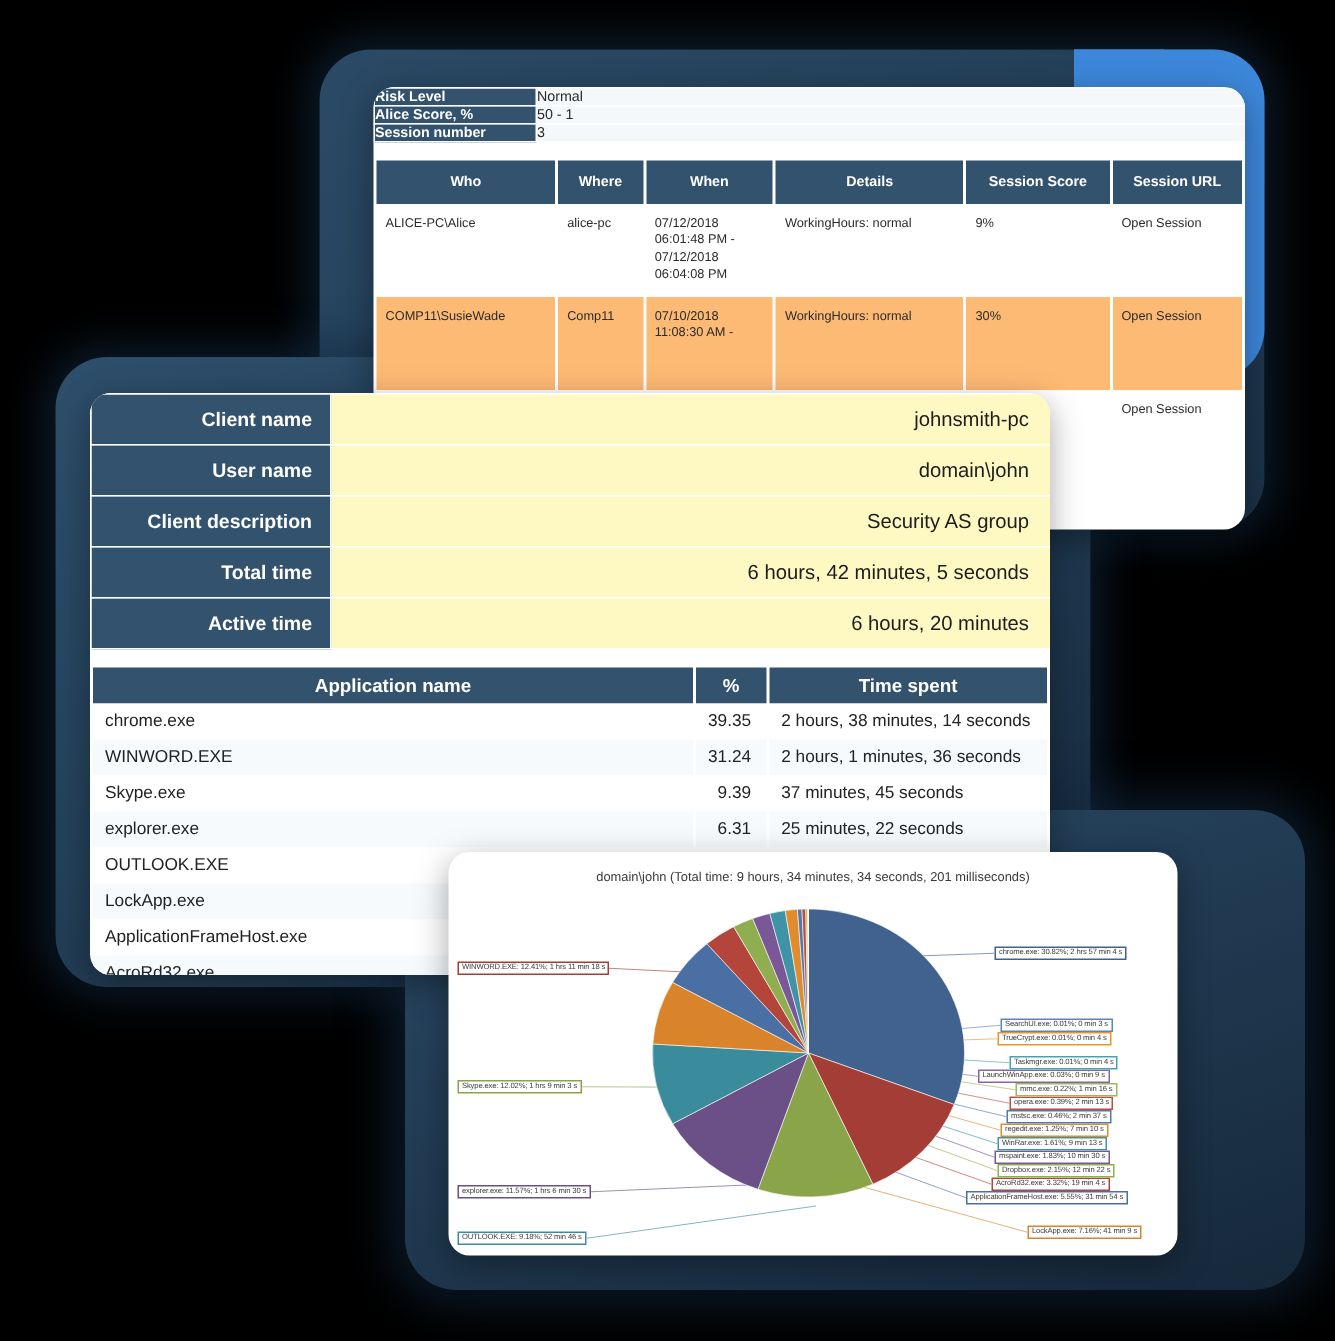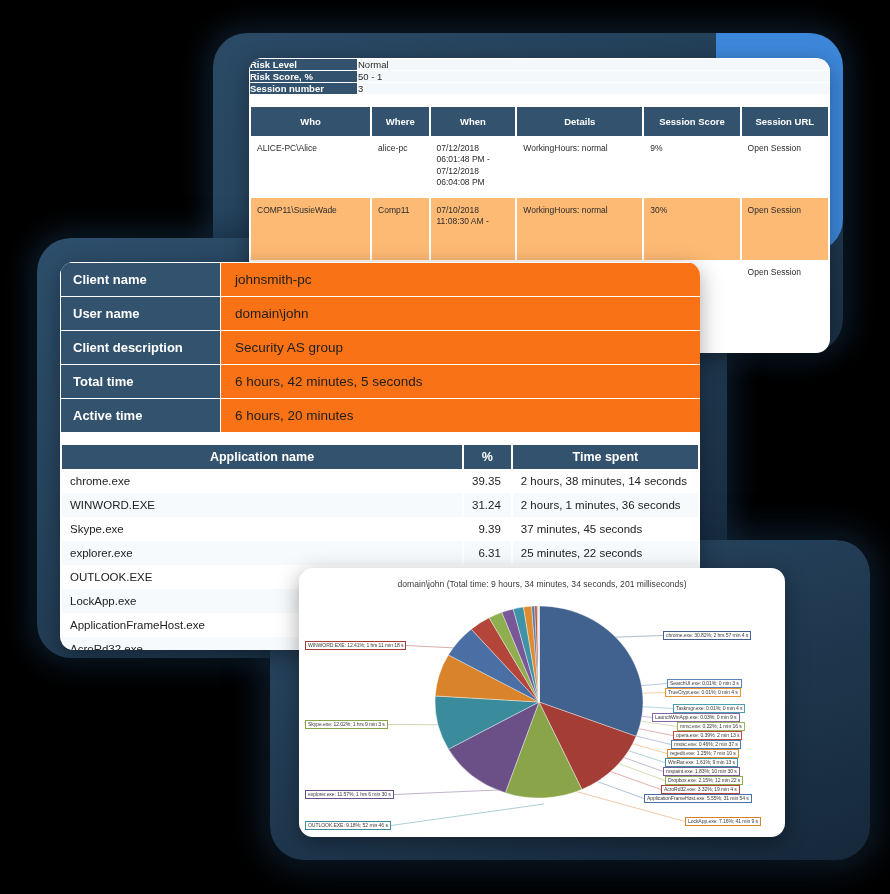--- a/index.html
+++ b/index.html
@@ -95,33 +95,33 @@
     vertical-align: top;
     background: #ffffff;
   }
   .grid-table tr.alt td { background: #fdba74; }
   .cell-when { white-space: pre-line; line-height: 1.35; }
   .link { color: #3b6fb5; cursor: pointer; }
 
   
   #panel-client { left: 60px; top: 262px; width: 640px; height: 388px; }
 
-  .client-kv { width: 100%; border-collapse: collapse; }
+  .client-kv { width: 100%; border-collapse: collapse; text-align: right; }
   .client-kv .k {
     background: #33526e;
     color: #ffffff;
     font-size: 13px;
     font-weight: bold;
     padding: 9px 12px;
     width: 160px;
     border: 1px solid #ffffff;
     white-space: nowrap;
   }
   .client-kv .v {
-    background: #f97316;
+    background: #fef9c3;
     color: #1d1d1d;
     font-size: 13.5px;
     padding: 9px 14px;
     border-bottom: 1px solid #ffffff;
   }
 
   .apps-wrap { padding: 12px 0 0 0; }
   .apps-table { width: 100%; border-collapse: separate; border-spacing: 2px 0; }
   .apps-table th {
     background: #33526e;
@@ -178,21 +178,21 @@
   <div class="shape navy-back-bottom"></div>
 
   <div class="panel" id="panel-sessions">
     <table class="kv-table">
       <tbody id="risk-summary-body">
           <tr>
             <td class="kv-label">Risk Level</td>
             <td class="kv-value">Normal</td>
           </tr>
           <tr>
-            <td class="kv-label">Risk Score, %</td>
+            <td class="kv-label">Alice Score, %</td>
             <td class="kv-value">50 - 1</td>
           </tr>
           <tr>
             <td class="kv-label">Session number</td>
             <td class="kv-value">3</td>
           </tr>
         </tbody>
     </table>
 
     <table class="grid-table">

